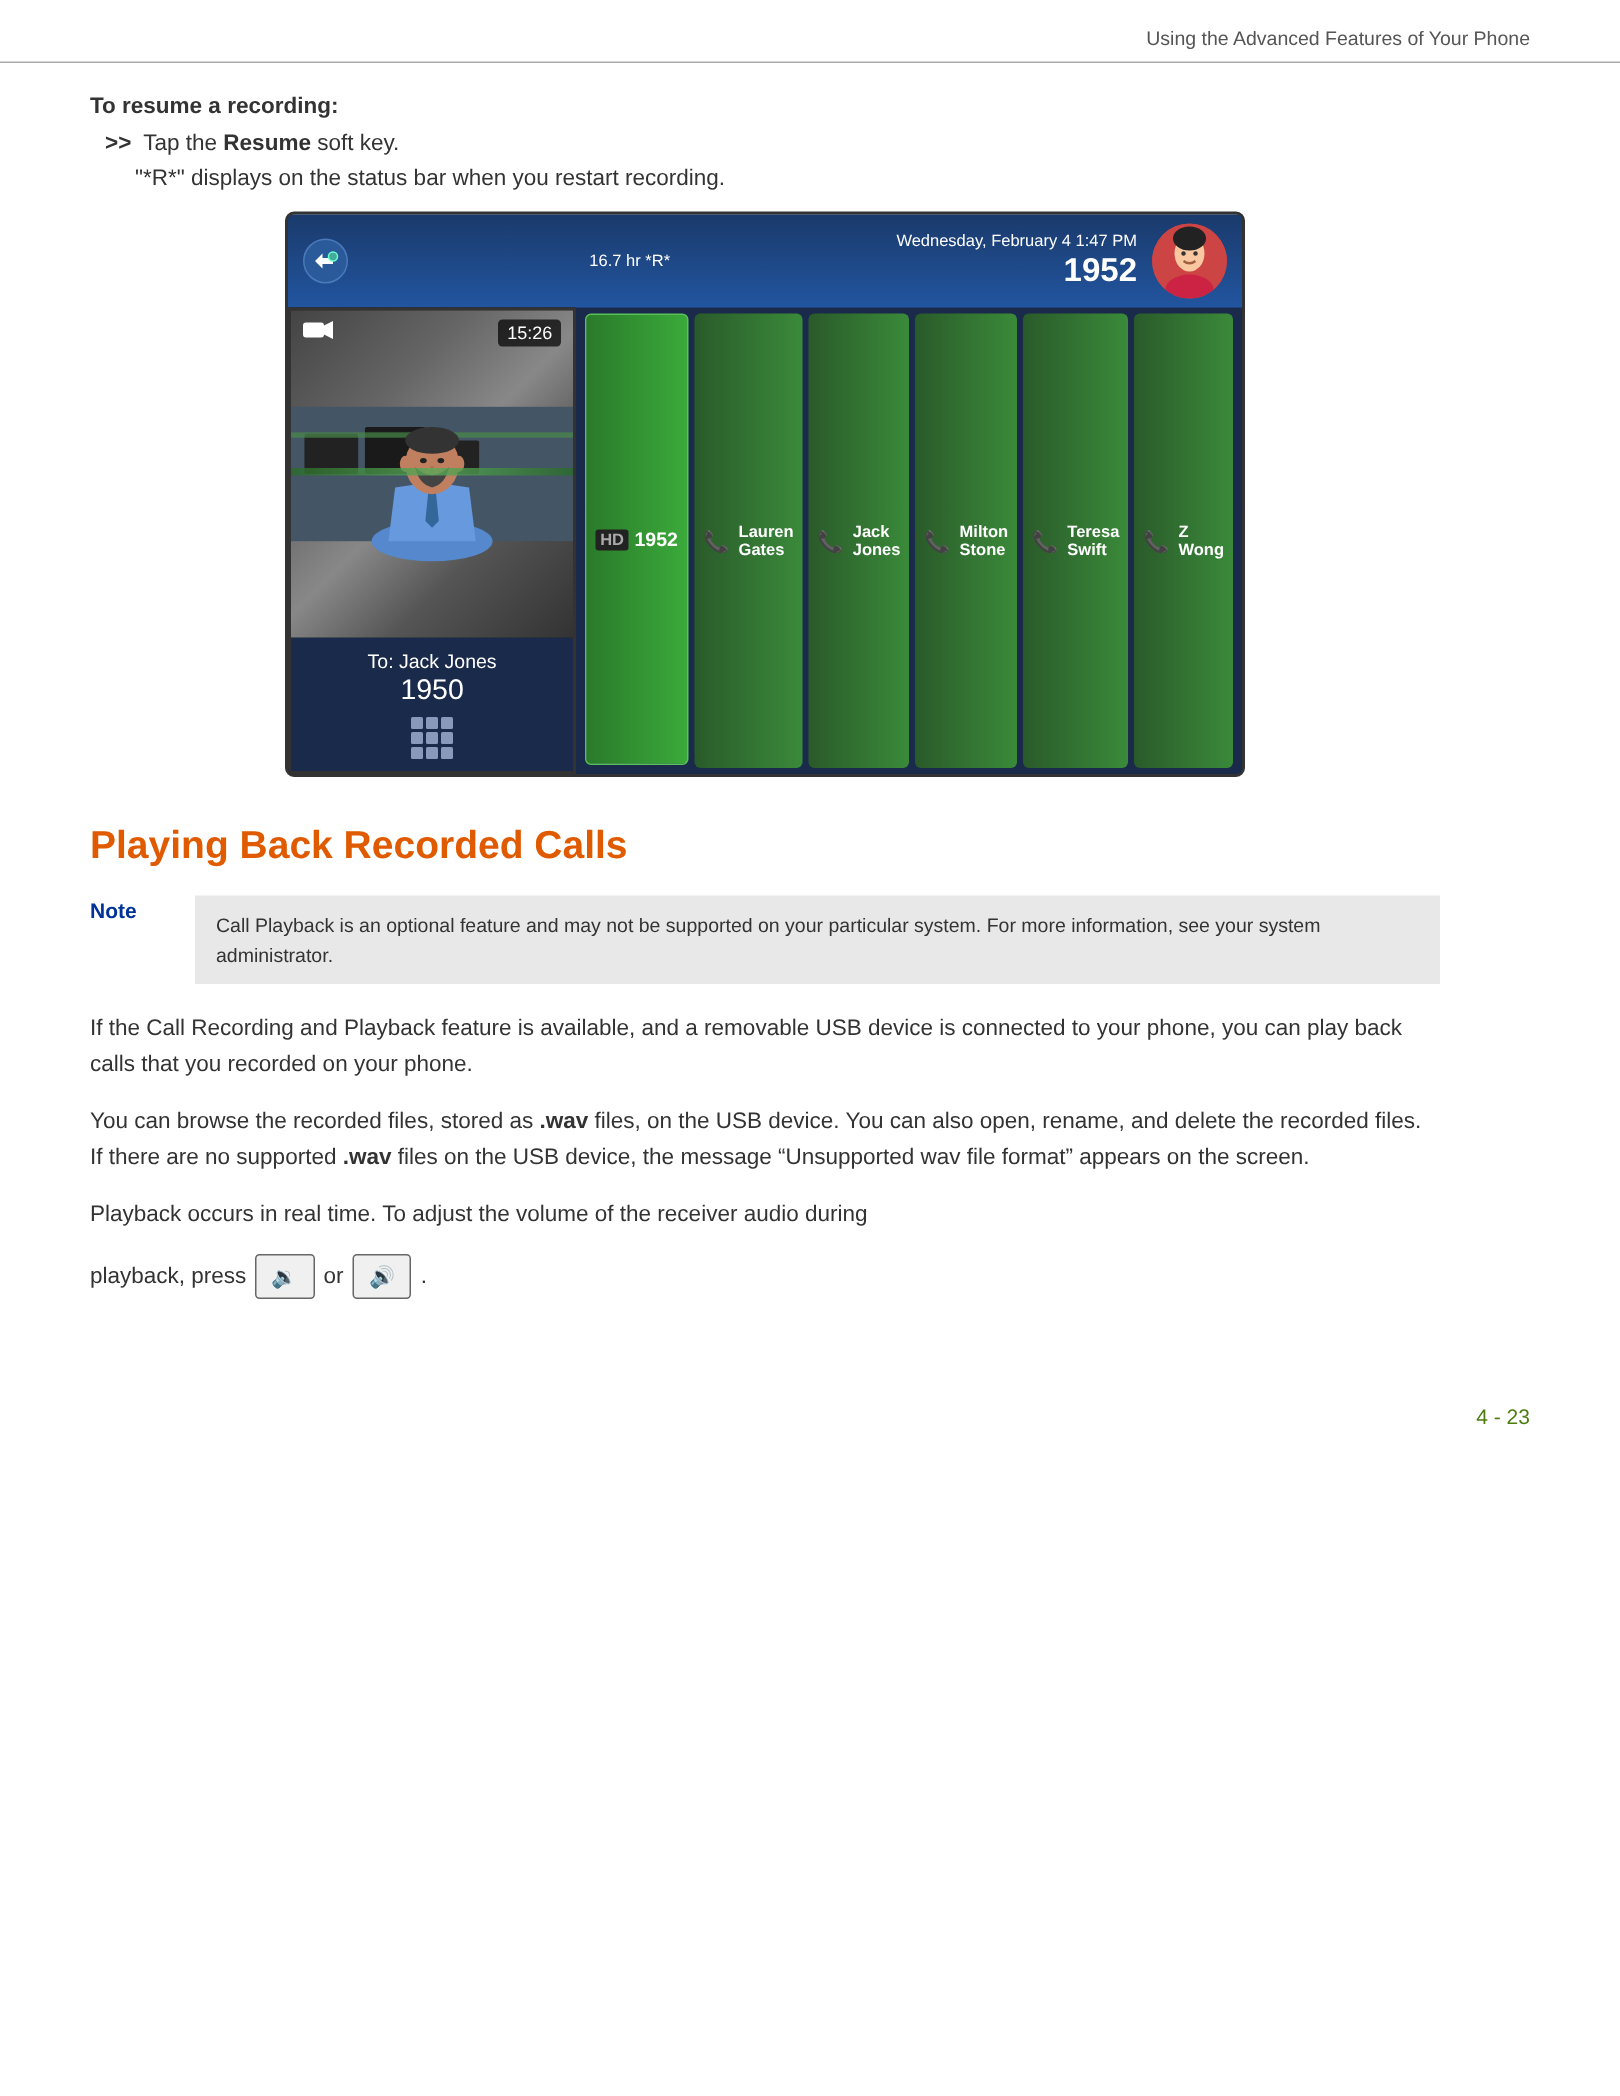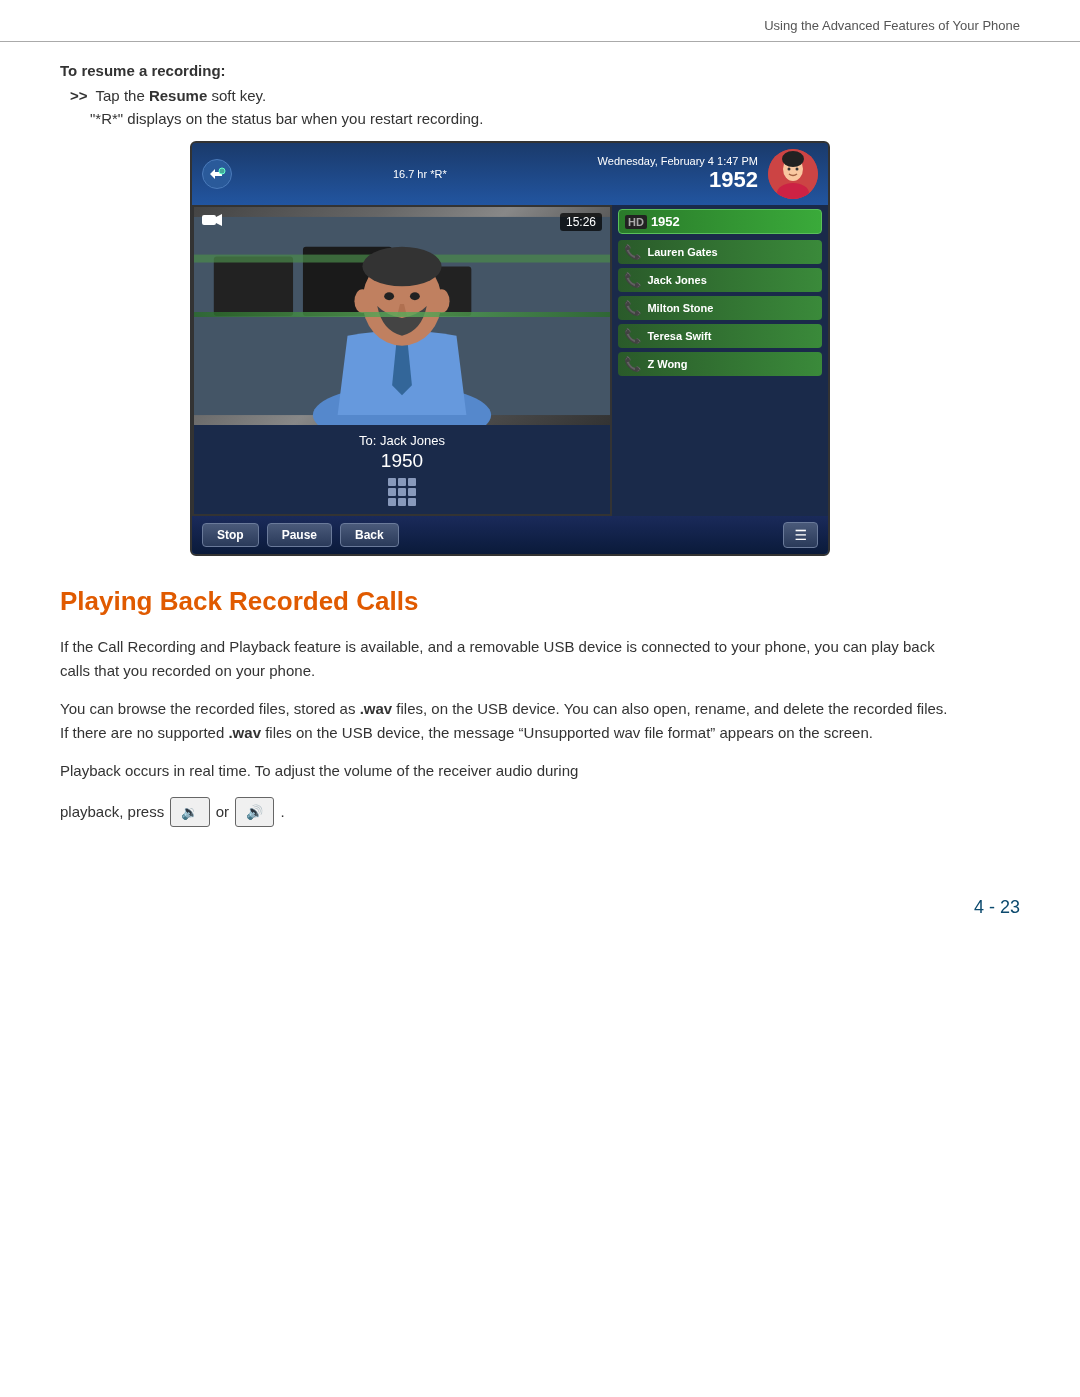--- a/index.html
+++ b/index.html
@@ -198,21 +198,21 @@
       background: #8899bb;
       border-radius: 1px;
     }
 
     
     .contacts-panel {
       flex: 1;
       background: #1a2a4a;
       padding: 4px 6px;
       display: flex;
-      flex-direction: column;
+      flex-direction: row;
       gap: 4px;
     }
 
     .contact-item {
       display: flex;
       align-items: center;
       background: linear-gradient(to right, #2a5a2a, #3a8a3a);
       border-radius: 4px;
       padding: 4px 6px;
       cursor: pointer;
@@ -341,22 +341,22 @@
       padding: 3px 10px;
       font-size: 14px;
       background: #f0f0f0;
       margin: 0 2px;
     }
 
     
     .page-number {
       text-align: right;
       padding: 30px 60px 20px;
-      font-size: 18px;
-      color: #0c4a6e;
+      font-size: 14px;
+      color: #4d7c0f;
     }
 
     
     .person-svg {
       width: 100%;
       height: 100%;
     }
   </style>
 </head>
 <body>
@@ -510,32 +510,30 @@
           <span class="contact-name">Teresa Swift</span>
         </div>
         <div class="contact-item">
           <span class="contact-icon">📞</span>
           <span class="contact-name">Z Wong</span>
         </div>
       </div>
 
     </div>
 
-    <div class="phone-bottombar">
-      <button class="soft-btn">Stop</button>
-      <button class="soft-btn">Pause</button>
-      <button class="soft-btn">Back</button>
-      <button class="menu-btn">☰</button>
-    </div>
 
   </div>
 
   <div>
     <div class="section-heading">Playing Back Recorded Calls</div>
 
+    <div class="note-container">
+      <span class="note-label">Note</span>
+      <div class="note-box">Call Playback is an optional feature and may not be supported on your particular system. For more information, see your system administrator.</div>
+    </div>
 
     <p class="body-para">If the Call Recording and Playback feature is available, and a removable USB device is connected to your phone, you can play back calls that you recorded on your phone.</p>
 
     <p class="body-para">
       <span>You can browse the recorded files, stored as </span><span class="bold-inline">.wav</span><span> files, on the USB device. You can also open, rename, and delete the recorded files. If there are no supported </span><span class="bold-inline">.wav</span><span> files on the USB device, the message “Unsupported wav file format” appears on the screen.</span>
     </p>
 
     <p class="body-para">
       <span>Playback occurs in real time. To adjust the volume of the receiver audio during</span>
     </p>

